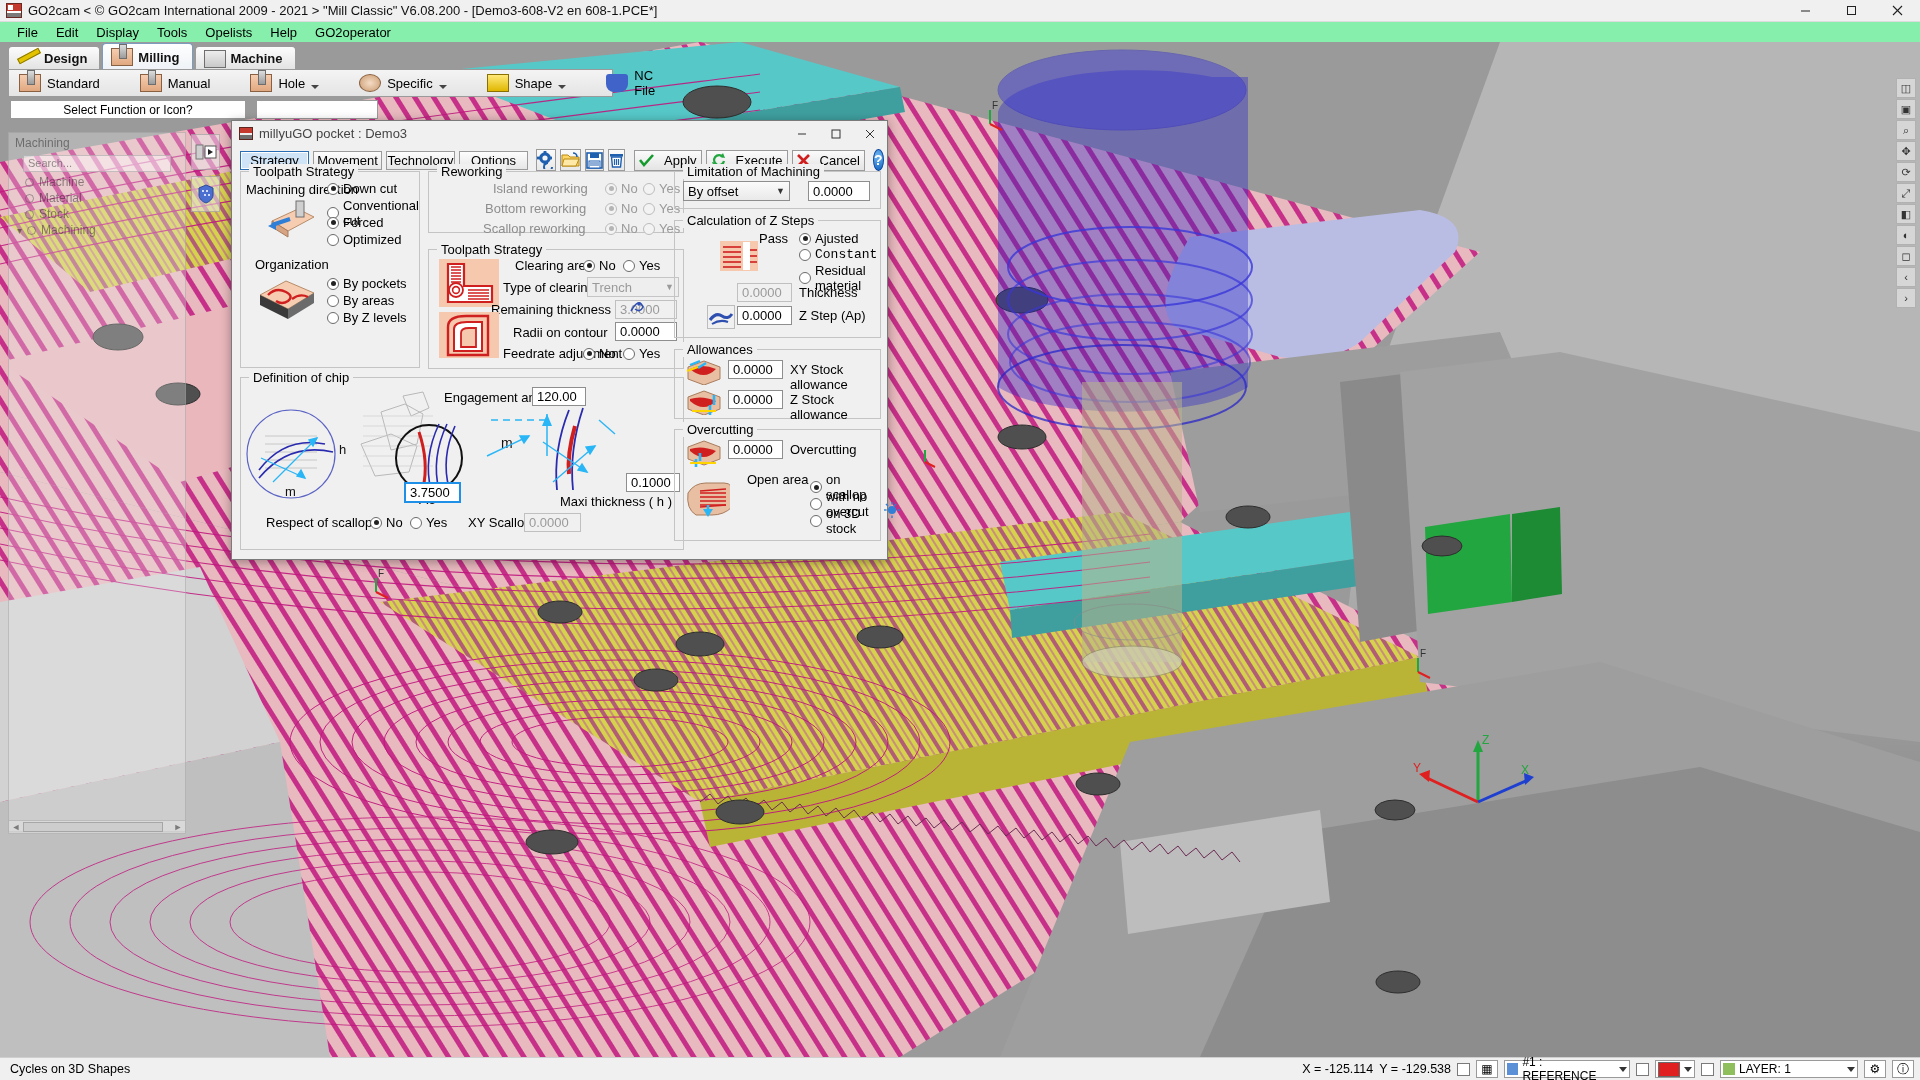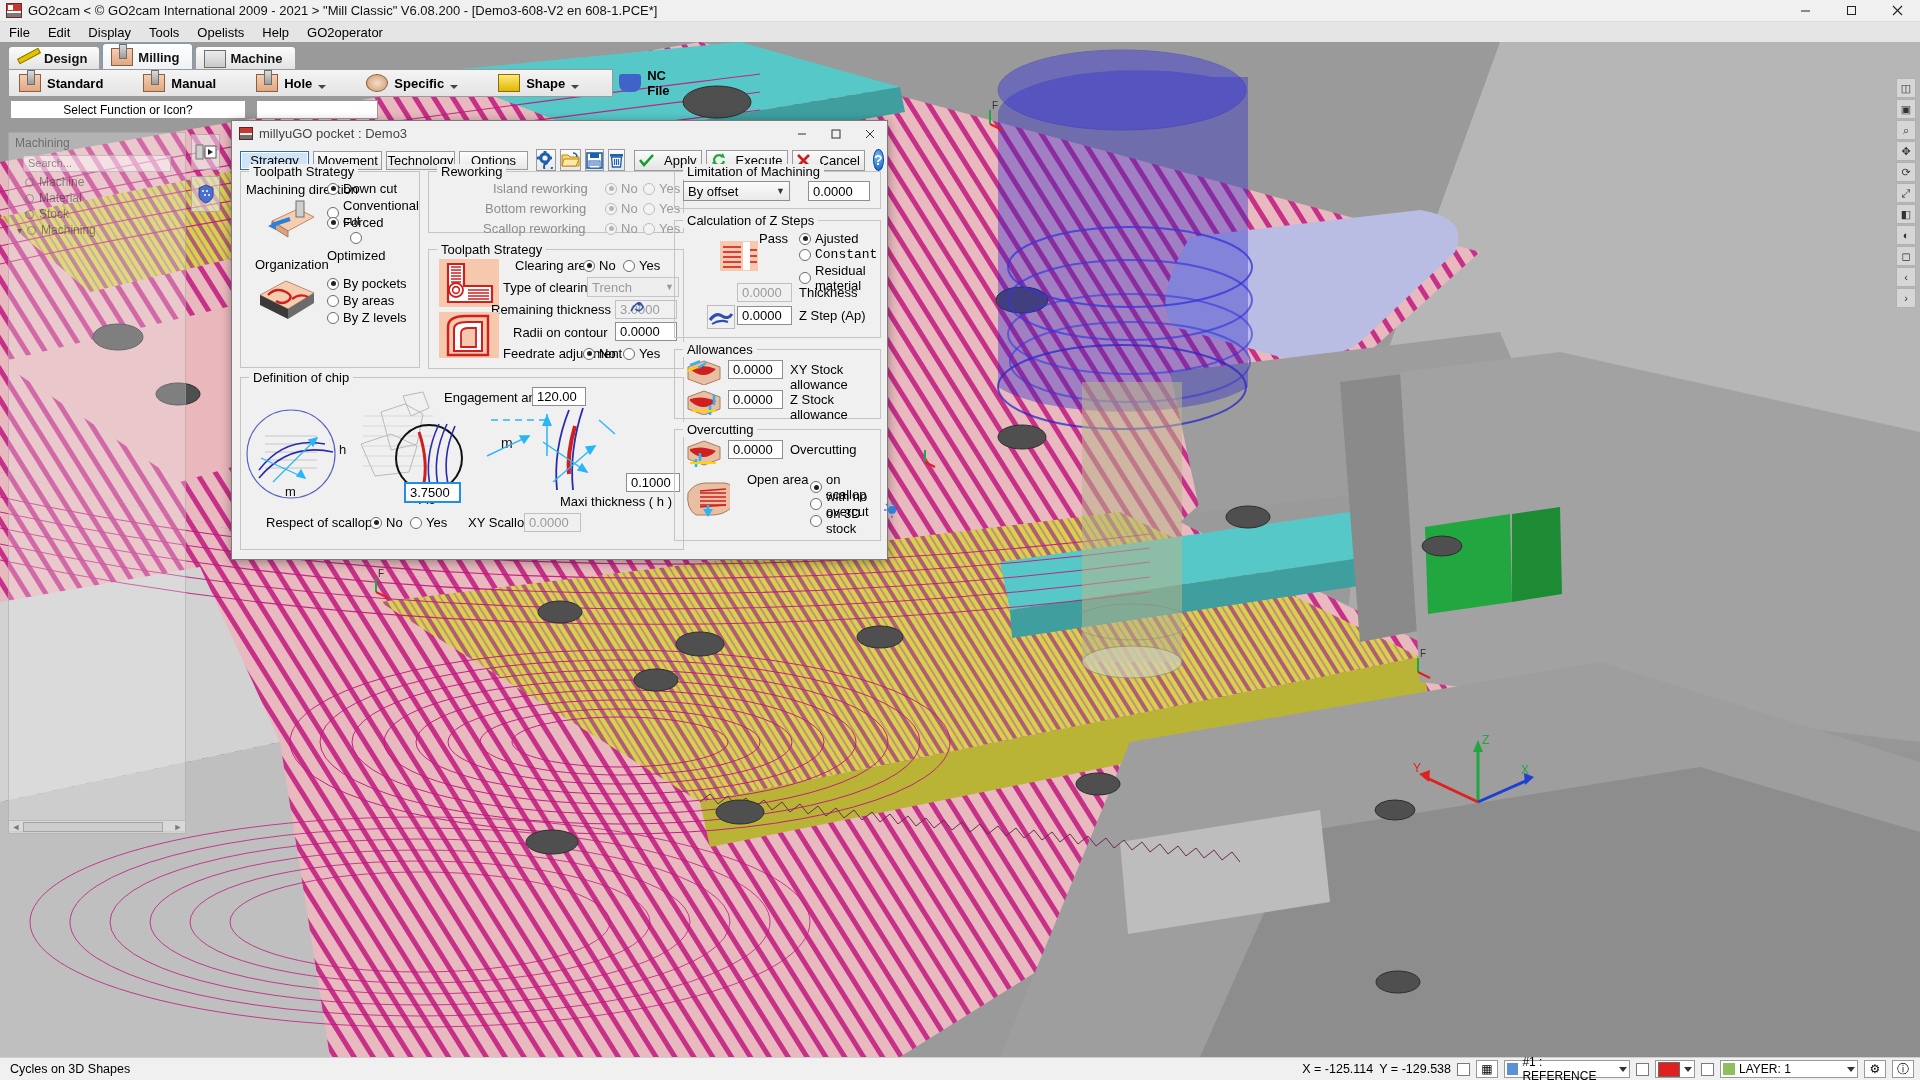--- a/index.html
+++ b/index.html
@@ -31,21 +31,21 @@
   .winbtns { margin-left:auto; display:flex; height:22px; }
   .winbtn {
     width:46px; height:22px; display:flex; align-items:center; justify-content:center;
     font-size:12px; color:#222;
   }
   .winbtn svg { display:block; }
 
   
   .menubar {
     position:absolute; left:0; top:22px; width:1920px; height:20px;
-    background:#e5e5e5; display:flex; align-items:center; 
+    background:#86efac; display:flex; align-items:center; padding-left:8px;
   }
   .menuitem { font-size:13px; padding:2px 9px; color:#000; }
 
   
   .viewport {
     position:absolute; left:0; top:42px; width:1920px; height:1015px;
     overflow:hidden; background:#8f8f8f;
   }
   .vp-svg { position:absolute; left:0; top:0; }
 
@@ -57,21 +57,21 @@
     background:linear-gradient(#fcfcfc,#e2e2e2);
     border:1px solid #9a9a9a; border-bottom:none;
     border-radius:4px 4px 0 0;
     display:flex; align-items:center; gap:5px;
     font-size:13px; font-weight:bold; color:#111;
   }
   .rtab.active { height:27px; background:linear-gradient(#ffffff,#eef2f6); border-color:#7d9bbd; }
   .ribbon-body {
     position:absolute; left:0; top:25px; width:605px; height:28px;
     background:linear-gradient(#f4f4f4,#e4e4e4); border:1px solid #9a9a9a;
-    display:flex; align-items:flex-end; gap:12px; padding-left:4px;font-weight:bold;
+    display:flex; align-items:flex-end; gap:12px; padding-left:4px;
   }
   .rbtn { display:flex; align-items:center; gap:6px; padding:0 6px; height:26px; font-size:13px; }
   .rsep { width:1px; height:22px; background:#b5b5b5; margin:0 2px; }
   .caretdn { width:0;height:0;border-left:4px solid transparent;border-right:4px solid transparent;border-top:4px solid #444; margin-top:8px; }
   .promptrow { position:absolute; left:10px; top:56px; width:620px; height:20px; display:flex; gap:10px;}
   .prompt {
     width:236px; height:19px; background:#fff; border:1px solid #9a9a9a;
     font-size:12px; display:flex; align-items:center; justify-content:center;
   }
   .promptfld { width:122px; height:19px; background:#fff; border:1px solid #9a9a9a; }
@@ -630,21 +630,21 @@
         <span>Down cut</span>
       </div>
       <div class="radio" style="position:absolute; left:86px; top:26px;">
         <span class="rd"></span>
         <span>Conventional cut</span>
       </div>
       <div class="radio" style="position:absolute; left:86px; top:43px;">
         <span class="rd on"></span>
         <span>Forced</span>
       </div>
-      <div class="radio" style="position:absolute; left:86px; top:60px;flex-direction:column;">
+      <div class="radio" style="position:absolute; left:86px; top:60px;">
         <span class="rd"></span>
         <span>Optimized</span>
       </div>
 
       <div class="tile" style="position:absolute; left:24px; top:26px; width:52px; height:42px; background:transparent;">
         <svg width="52" height="42" viewBox="0 0 52 42">
           <polygon points="6,22 32,10 48,18 22,32" fill="#f6cdb0" stroke="#b78c6a"></polygon>
           <polygon points="6,22 22,32 22,38 6,28" fill="#d6a483" stroke="#a87c5d"></polygon>
           <rect x="30" y="2" width="8" height="16" fill="#cfcfcf" stroke="#6f6f6f"></rect>
           <path d="M24 20 L6 26" stroke="#2f7fd6" stroke-width="4" fill="none"></path>

